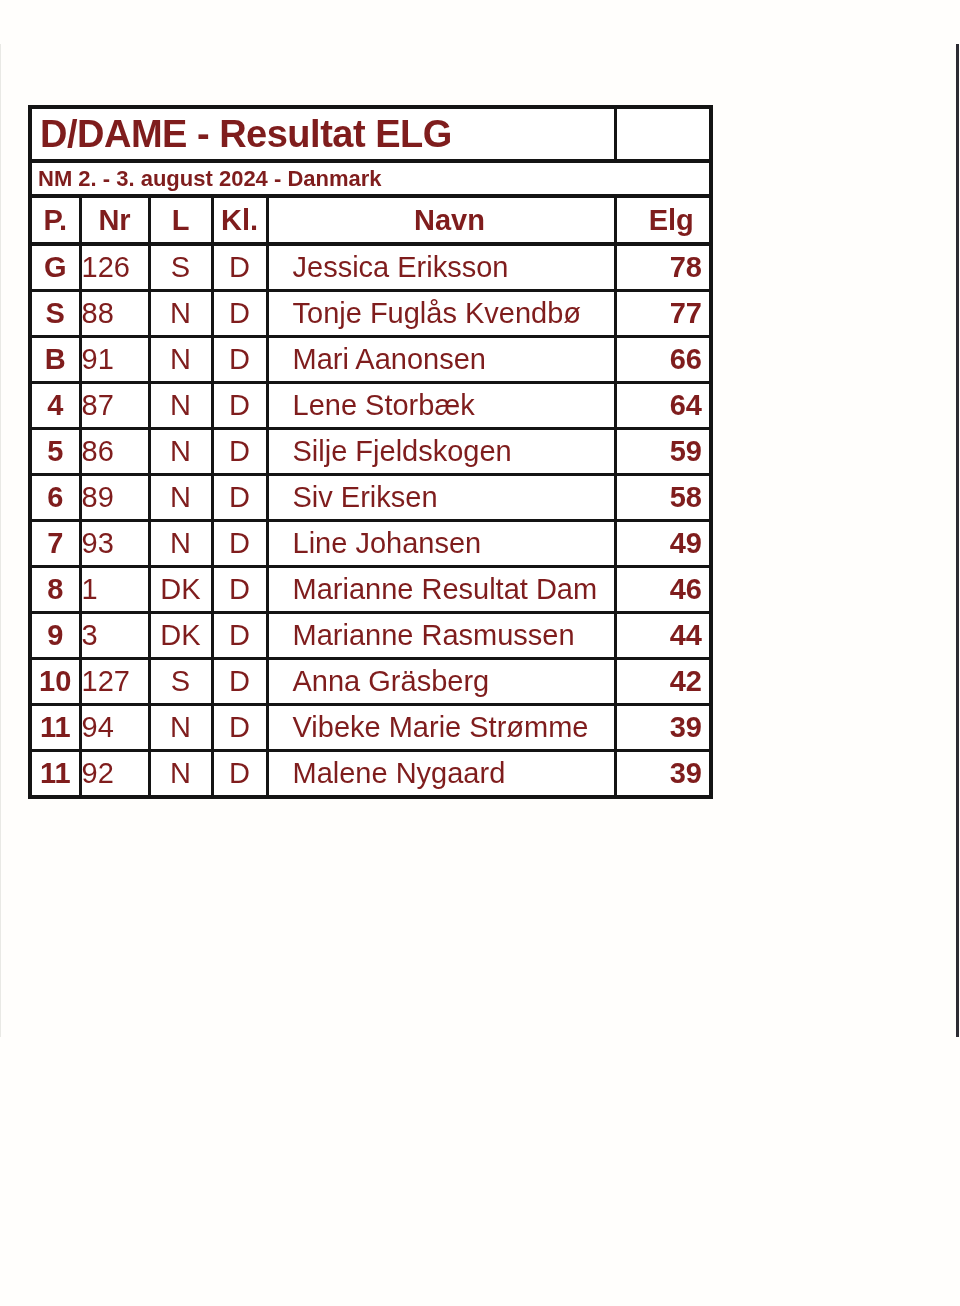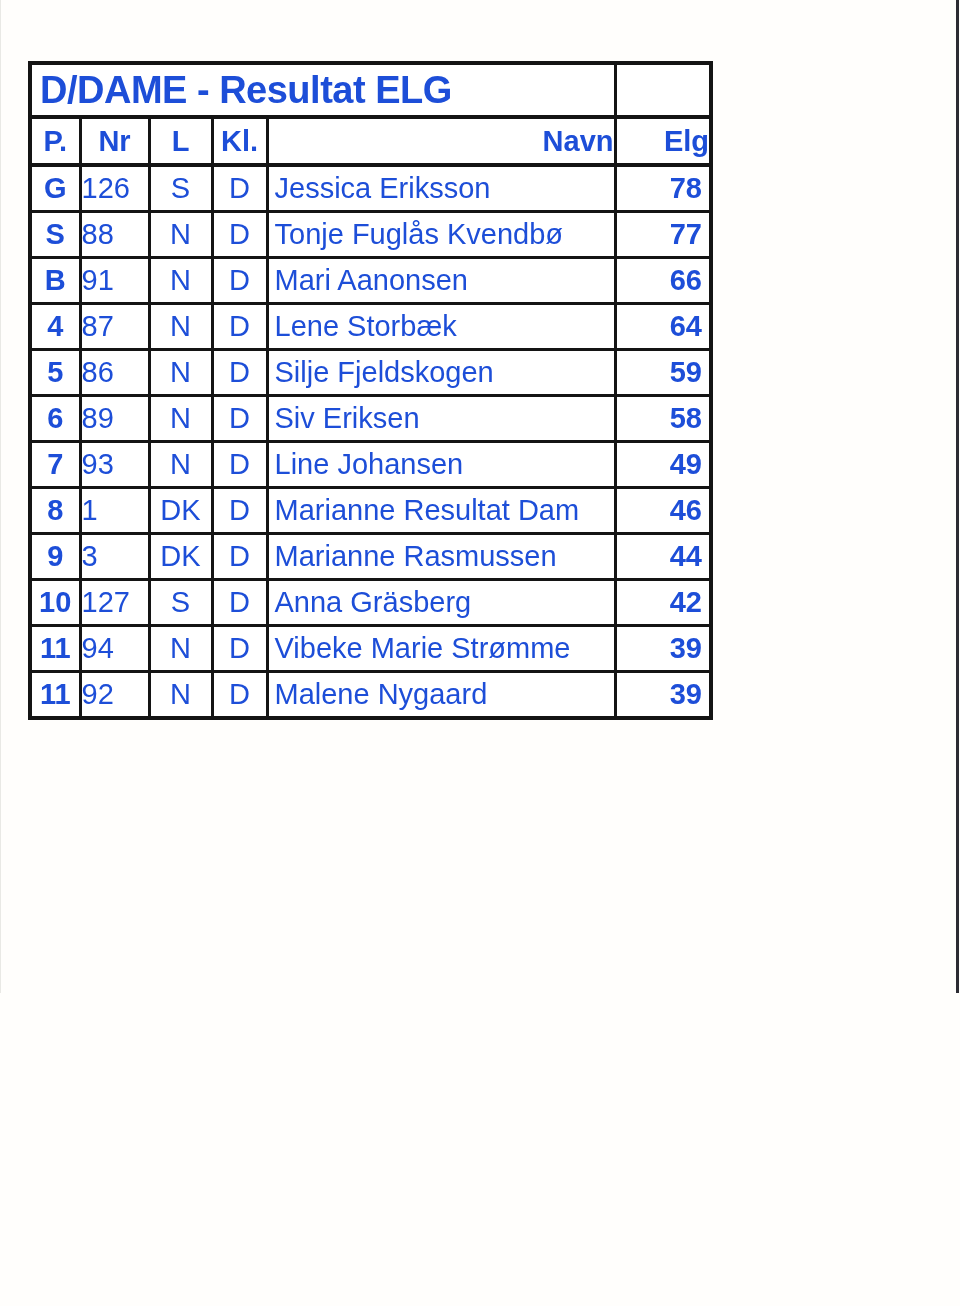--- a/index.html
+++ b/index.html
@@ -7,21 +7,22 @@
     padding: 0;
     background: #fffefc;
   }
   .page {
     position: relative;
     width: 960px;
     height: 993px;
     background: #fffefc;
     overflow: hidden;
     font-family: "Liberation Sans", sans-serif;
-    color: #1d4ed8;
+    color: #7f1d1d;
+    margin-top: 44px;
   }
   .scan-edge-right {
     position: absolute;
     top: 0;
     right: 1px;
     width: 3px;
     height: 100%;
     background: #2c2c33;
   }
   .scan-edge-left {
@@ -83,32 +84,32 @@
   }
 
   
   tr.header-row th {
     height: 44px;
     font-size: 29px;
     font-weight: bold;
     border-bottom-width: 4px;
   }
   th.h-center { text-align: center; }
-  th.h-left   { text-align: right; padding-left: 17px; }
+  th.h-left   { text-align: center; padding-left: 17px; }
 
   
   tbody.results-body td {
     height: 43px;
     font-size: 29px;
   }
   td.c-p    { font-weight: bold;  text-align: center; }
   td.c-nr   { font-weight: normal; }
   td.c-l    { font-weight: normal; text-align: center; }
   td.c-kl   { font-weight: normal; text-align: center; }
-  td.c-navn { font-weight: normal; text-align: left;  padding-left: 6px; }
+  td.c-navn { font-weight: normal; text-align: left;  padding-left: 24px; }
   td.c-elg  { font-weight: bold;  text-align: right; padding-right: 7px; }
 </style>
 </head>
 <body>
 
 <div class="page">
 
   <table class="results">
     <colgroup>
       <col class="col-p">
@@ -116,20 +117,23 @@
       <col class="col-l">
       <col class="col-kl">
       <col class="col-navn">
       <col class="col-elg">
     </colgroup>
     <thead>
       <tr class="title-row">
         <th class="title-cell" colspan="5">D/DAME - Resultat ELG</th>
         <th class="title-spacer"></th>
       </tr>
+      <tr class="subtitle-row">
+        <th colspan="6">NM 2. - 3. august 2024 - Danmark</th>
+      </tr>
       <tr class="header-row">
         <th class="h-center">P.</th>
         <th class="h-center">Nr</th>
         <th class="h-center">L</th>
         <th class="h-center">Kl.</th>
         <th class="h-left">Navn</th>
         <th class="h-left">Elg</th>
       </tr>
     </thead>
     <tbody class="results-body">

